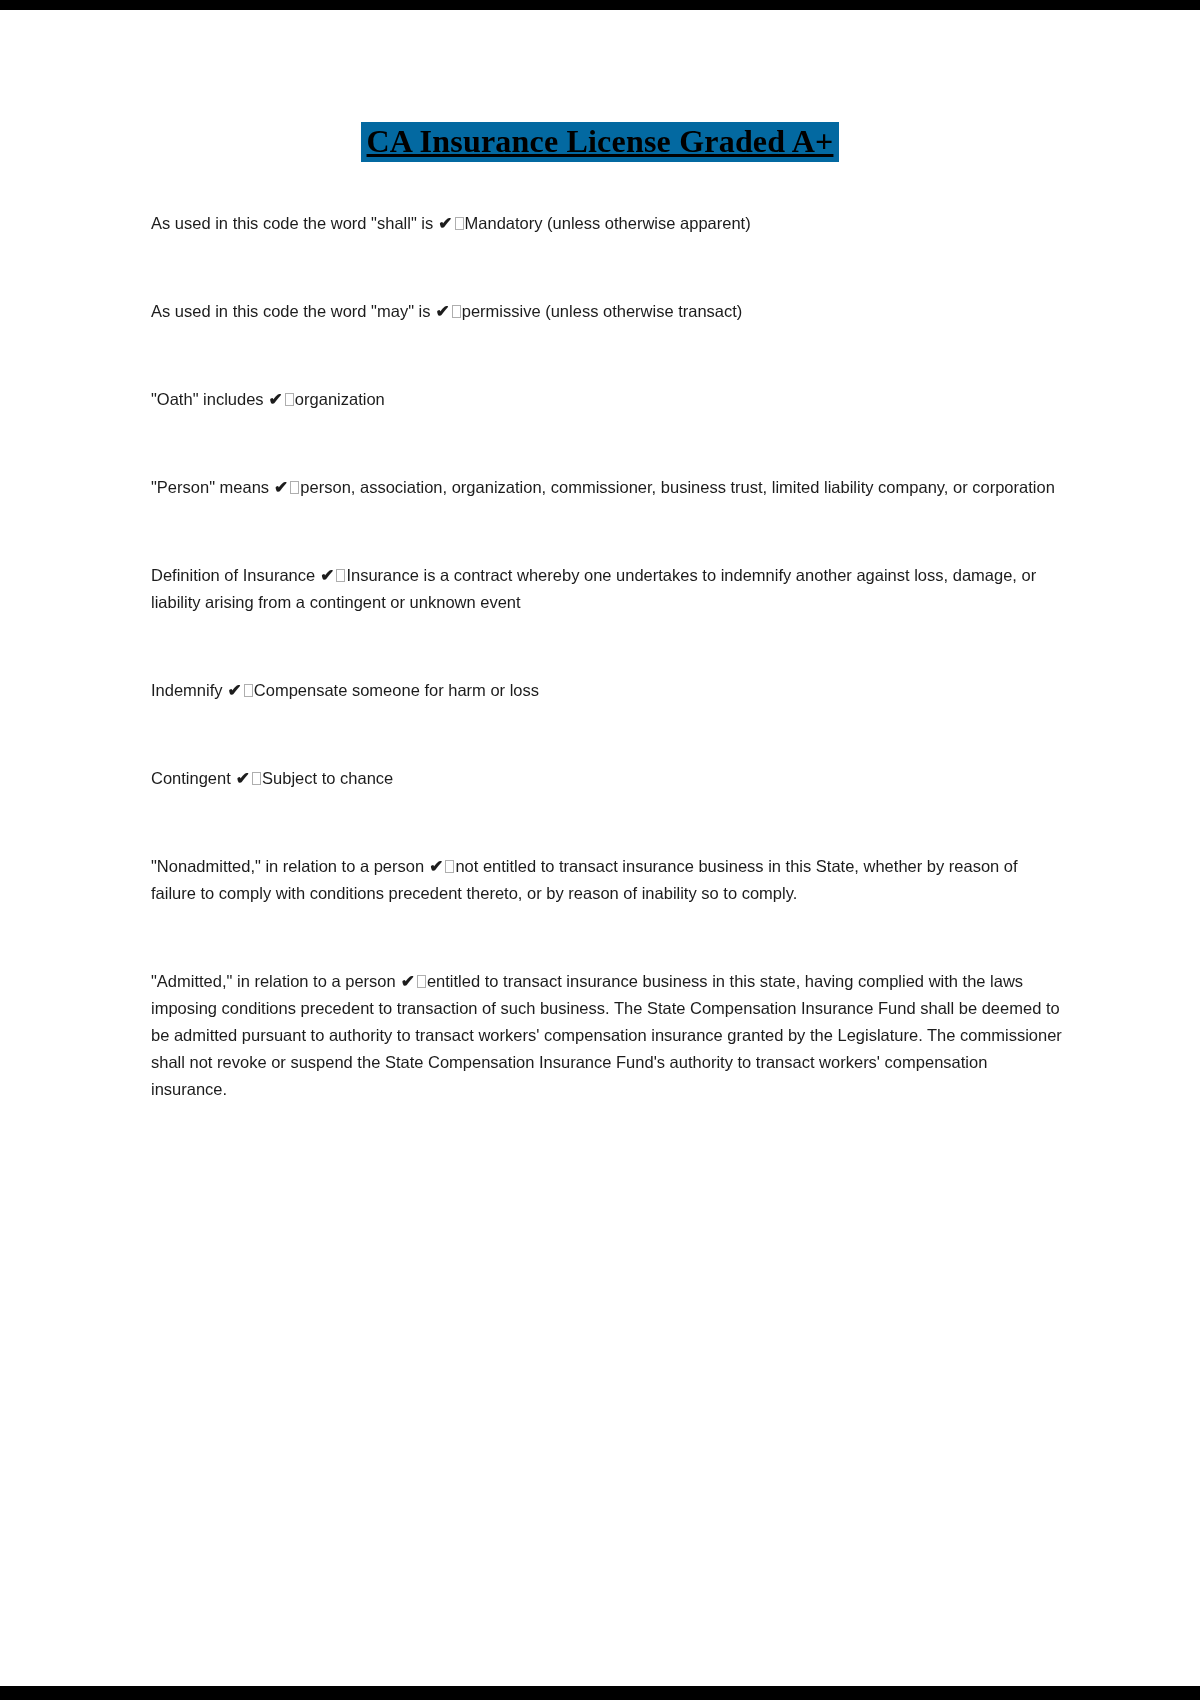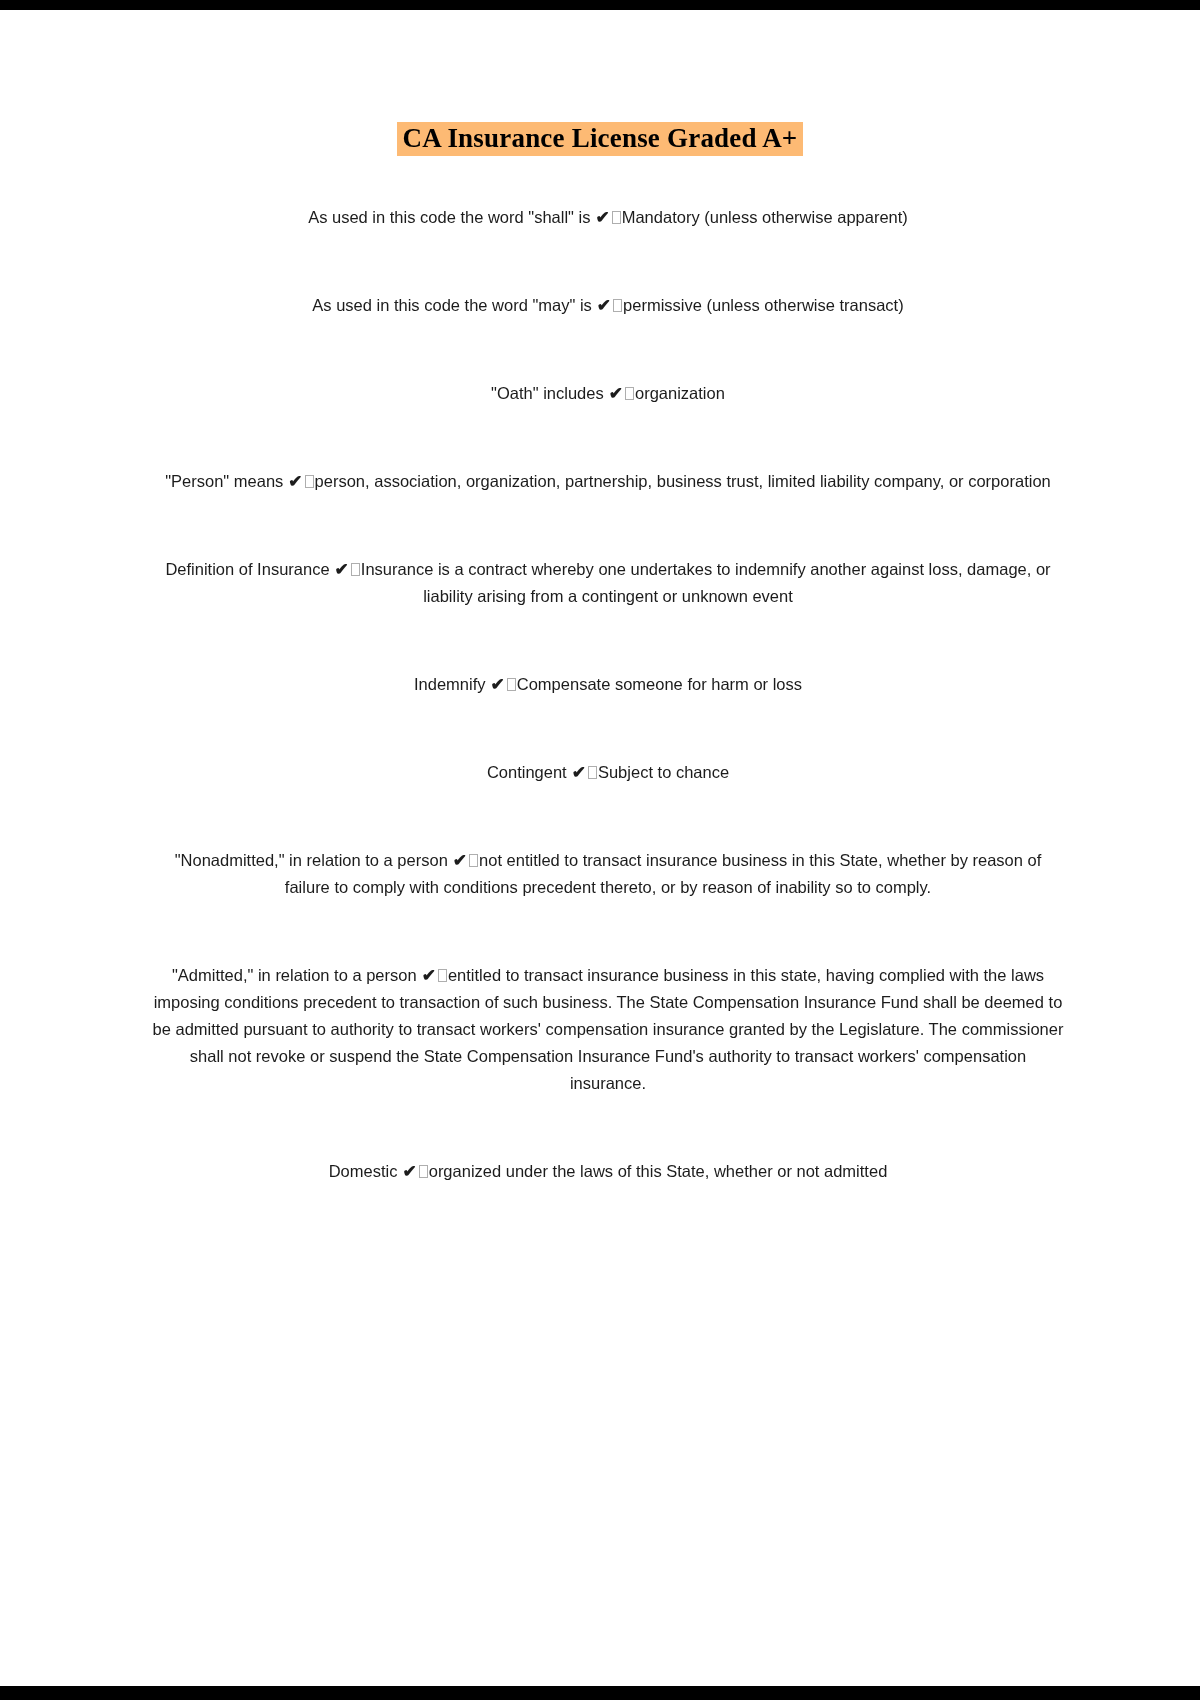--- a/index.html
+++ b/index.html
@@ -30,34 +30,34 @@
 
   .title-wrap {
     text-align: center;
     margin: 0 0 48px 0;
   }
   .doc-title {
     display: inline-block;
     margin: 0;
     font-family: "Liberation Serif", serif;
     font-weight: 700;
-    font-size: 27px;
+    font-size: 32px;
     color: #000000;
-    background: #fdba74;
+    text-decoration: underline;
+    background: #0369a1;
     padding: 1px 6px 2px 6px;
     letter-spacing: 0.2px;
   }
 
   .qa {
     margin: 0 0 61px 16px;
     font-size: 16.5px;
     line-height: 27px;
     color: #1c1c1c;
     max-width: 930px;
-    text-align: center;
   }
   .qa:last-child { margin-bottom: 0; }
 
   .check {
     font-weight: 700;
     color: #1c1c1c;
     margin-left: 5px;
     font-size: 17px;
   }
   .box {
@@ -78,24 +78,23 @@
 
   <div class="content">
     <div class="title-wrap">
       <h1 class="doc-title">CA Insurance License Graded A+</h1>
     </div>
 
     <div>
         <p class="qa"><span>As used in this code the word "shall" is</span><span class="check">✔</span><span class="box"></span><span>Mandatory (unless otherwise apparent)</span></p>
         <p class="qa"><span>As used in this code the word "may" is</span><span class="check">✔</span><span class="box"></span><span>permissive (unless otherwise transact)</span></p>
         <p class="qa"><span>"Oath" includes</span><span class="check">✔</span><span class="box"></span><span>organization</span></p>
-        <p class="qa"><span>"Person" means</span><span class="check">✔</span><span class="box"></span><span>person, association, organization, partnership, business trust, limited liability company, or corporation</span></p>
+        <p class="qa"><span>"Person" means</span><span class="check">✔</span><span class="box"></span><span>person, association, organization, commissioner, business trust, limited liability company, or corporation</span></p>
         <p class="qa"><span>Definition of Insurance</span><span class="check">✔</span><span class="box"></span><span>Insurance is a contract whereby one undertakes to indemnify another against loss, damage, or liability arising from a contingent or unknown event</span></p>
         <p class="qa"><span>Indemnify</span><span class="check">✔</span><span class="box"></span><span>Compensate someone for harm or loss</span></p>
         <p class="qa"><span>Contingent</span><span class="check">✔</span><span class="box"></span><span>Subject to chance</span></p>
         <p class="qa"><span>"Nonadmitted," in relation to a person</span><span class="check">✔</span><span class="box"></span><span>not entitled to transact insurance business in this State, whether by reason of failure to comply with conditions precedent thereto, or by reason of inability so to comply.</span></p>
         <p class="qa"><span>"Admitted," in relation to a person</span><span class="check">✔</span><span class="box"></span><span>entitled to transact insurance business in this state, having complied with the laws imposing conditions precedent to transaction of such business. The State Compensation Insurance Fund shall be deemed to be admitted pursuant to authority to transact workers' compensation insurance granted by the Legislature. The commissioner shall not revoke or suspend the State Compensation Insurance Fund's authority to transact workers' compensation insurance.</span></p>
-        <p class="qa"><span>Domestic</span><span class="check">✔</span><span class="box"></span><span>organized under the laws of this State, whether or not admitted</span></p>
       </div>
   </div>
 
   <div class="edge-bar bottom"></div>
 </div>
 
 </body></html>

